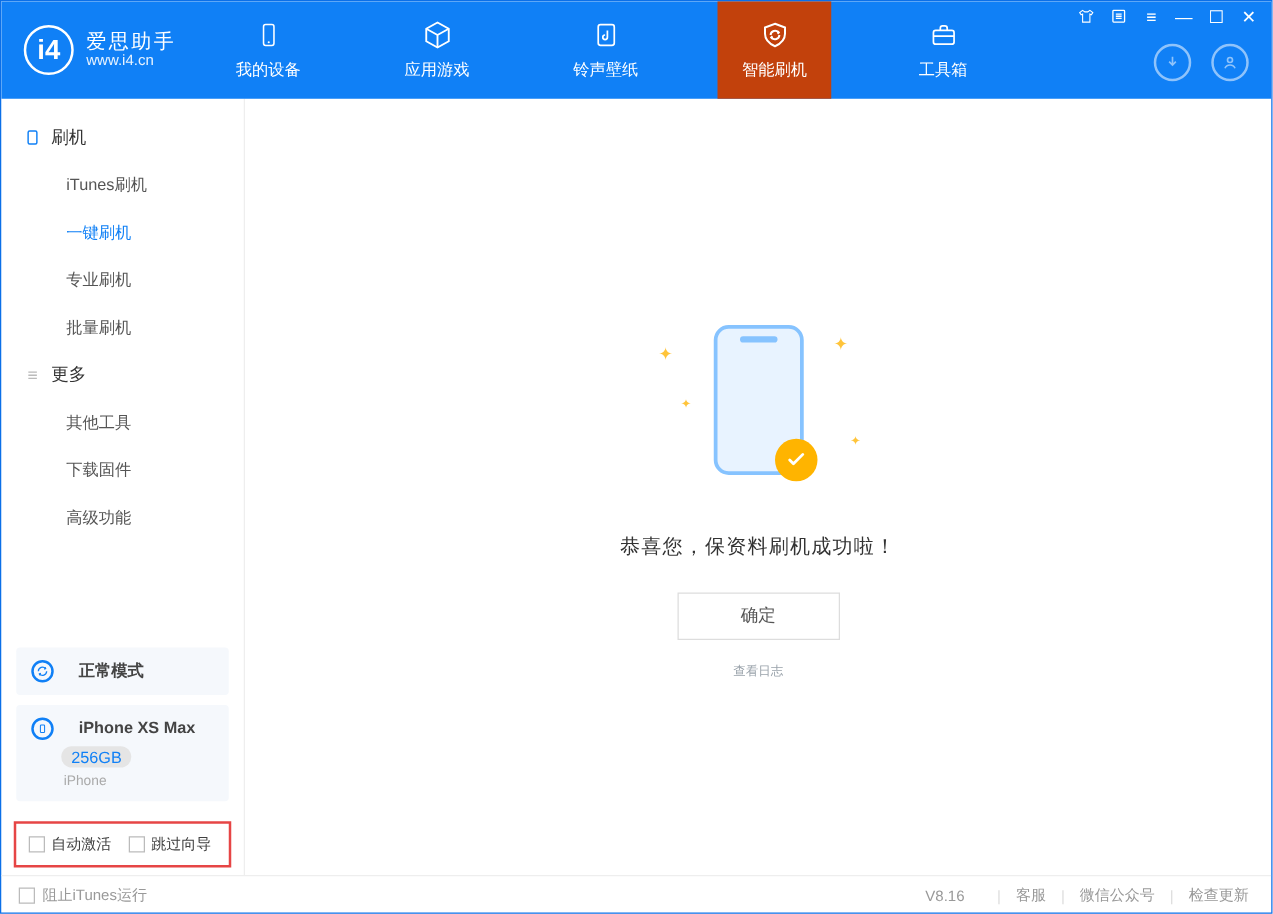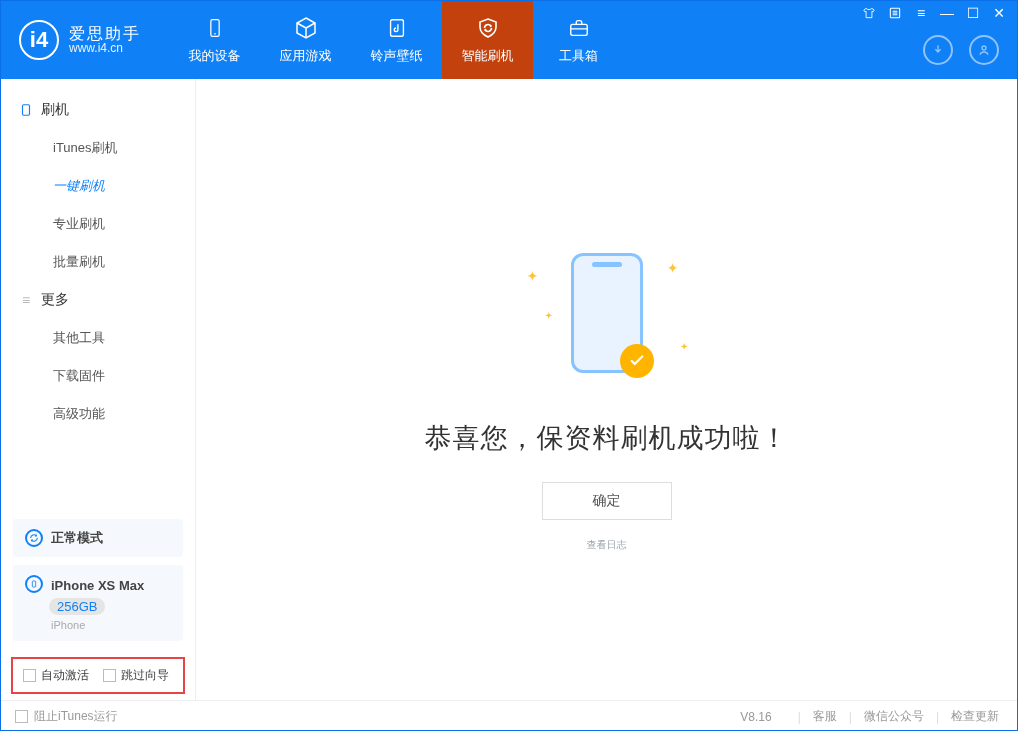--- a/index.html
+++ b/index.html
@@ -5,59 +5,59 @@
   * { box-sizing: border-box; margin: 0; padding: 0; }
   body { font-family: "Microsoft YaHei", "PingFang SC", sans-serif; width: 1018px; height: 731px; overflow: hidden; border: 1px solid #0b6fe8; background: #fff; }
 
   .topbar { height: 78px; background: #1080f6; display: flex; align-items: center; color: #fff; position: relative; }
   .logo { display: flex; align-items: center; margin-left: 18px; }
   .logo-mark { width: 40px; height: 40px; border: 2.5px solid #fff; border-radius: 50%; display: flex; align-items: center; justify-content: center; font-weight: 700; font-size: 22px; color:#fff; }
   .logo-text { margin-left: 10px; line-height: 1.1; }
   .logo-text .zh { font-size: 16px; font-weight: 400; letter-spacing: 2px; }
   .logo-text .en { font-size: 12px; opacity: .9; }
 
-  .navs { display: flex; margin-left: 28px; height: 100%; }
+  .navs { display: flex; margin-left: 28px; height: 100%; gap: 44px; }
   .nav { width: 91px; height: 100%; display: flex; flex-direction: column; align-items: center; justify-content: center; gap: 6px; cursor: pointer; }
   .nav.active { background: #c2410c; }
   .nav .icon { width: 26px; height: 26px; display:flex; align-items:center; justify-content:center; }
   .nav .lbl { font-size: 13px; color:#fff; }
 
   .winctrls { position: absolute; top: 4px; right: 10px; display: flex; gap: 10px; align-items:center; }
   .winctrls .wc { width: 16px; height: 16px; color:#fff; display:flex; align-items:center; justify-content:center; cursor:pointer; font-size:14px; }
   .topright-icons { position: absolute; bottom: 14px; right: 18px; display: flex; gap: 16px; }
   .topright-icons .circ { width: 30px; height: 30px; border: 2px solid #8fc3fb; border-radius: 50%; display:flex; align-items:center; justify-content:center; color:#8fc3fb; cursor:pointer; }
 
   .body { display: flex; height: 621px; }
   .sidebar { width: 195px; border-right: 1px solid #eee; padding-top: 12px; display:flex; flex-direction:column; }
   .sec-head { display:flex; align-items:center; gap:8px; padding: 10px 18px; font-size: 14px; color:#333; }
   .sec-head .sicon { width:14px; height:14px; display:flex; align-items:center; justify-content:center; color:#1080f6; }
   .sitems { }
   .sitem { padding: 10px 10px 10px 52px; font-size: 13px; color:#555; cursor:pointer; }
-  .sitem.active { color:#1080f6;font-style:italic; }
+  .sitem.active { color:#1080f6; }
 
   .device-cards { margin-top: auto; padding: 0 12px 8px; }
   .dcard { background:#f5f8fc; border-radius:3px; padding:10px 12px; margin-bottom:8px; }
-  .dcard .row { display:flex; align-items:flex-end; gap:8px; }
+  .dcard .row { display:flex; align-items:flex-start; gap:20px; }
   .dcard .dicn { width:18px; height:18px; border-radius:50%; display:flex; align-items:center; justify-content:center; }
   .dcard .dname { font-size:13px; color:#444; font-weight:600; }
   .badge { display:inline-block; background:#e5e5e5; color:#1080f6; font-size:13px; padding:1px 8px; border-radius:9px; margin-top:5px; margin-left:24px; }
   .dtype { font-size:11px; color:#aaa; margin-left:26px; margin-top:4px; }
 
   .opts-box { border:2px solid #e64545; padding:8px 10px; display:flex; align-items:center; gap:14px; margin: 0 10px 6px; }
   .opt { display:flex; align-items:center; gap:5px; font-size:12px; color:#404040; }
   .cbx { width:13px; height:13px; border:1px solid #bbb; background:#fff; display:inline-block; }
 
   .main { flex:1; position:relative; display:flex; flex-direction:column; align-items:center; justify-content:center; }
   .phone-illus { position:relative; width:220px; height:170px; display:flex; align-items:center; justify-content:center; }
   .phone { width:72px; height:120px; border:3px solid #86c3ff; border-radius:12px; background:#e8f3ff; position:relative; }
   .phone .notch { position:absolute; top:6px; left:50%; transform:translateX(-50%); width:30px; height:5px; background:#86c3ff; border-radius:3px; }
   .check { position:absolute; right:-14px; bottom:-8px; width:34px; height:34px; border-radius:50%; background:#ffb400; display:flex; align-items:center; justify-content:center; }
   .check svg{ width:18px; height:18px; }
   .spark { position:absolute; color:#ffc43a; font-size:14px; }
-  .msg { font-size:27px; color:#333; margin-top:22px; font-weight:500; letter-spacing:1px; }
+  .msg { font-size:16px; color:#333; margin-top:22px; font-weight:500; letter-spacing:1px; }
   .okbtn { margin-top:26px; width:130px; height:38px; border:1px solid #ddd; background:#fff; font-size:14px; color:#555; cursor:pointer; }
   .loglink { margin-top:18px; font-size:10px; color:#9aa3ab; cursor:pointer; }
 
   .footer { height: 32px; border-top:1px solid #eee; display:flex; align-items:center; padding: 0 14px; font-size:12px; color:#999;text-align:center; }
   .footer .fopt { display:flex; align-items:center; gap:6px; }
   .footer .spacer { flex:1; }
   .footer .ver { color:#999; margin-right:18px; }
   .footer .flink { color:#999; padding:0 4px; cursor:pointer; }
   .footer .sep { color:#ddd; padding:0 8px; }
 </style>

